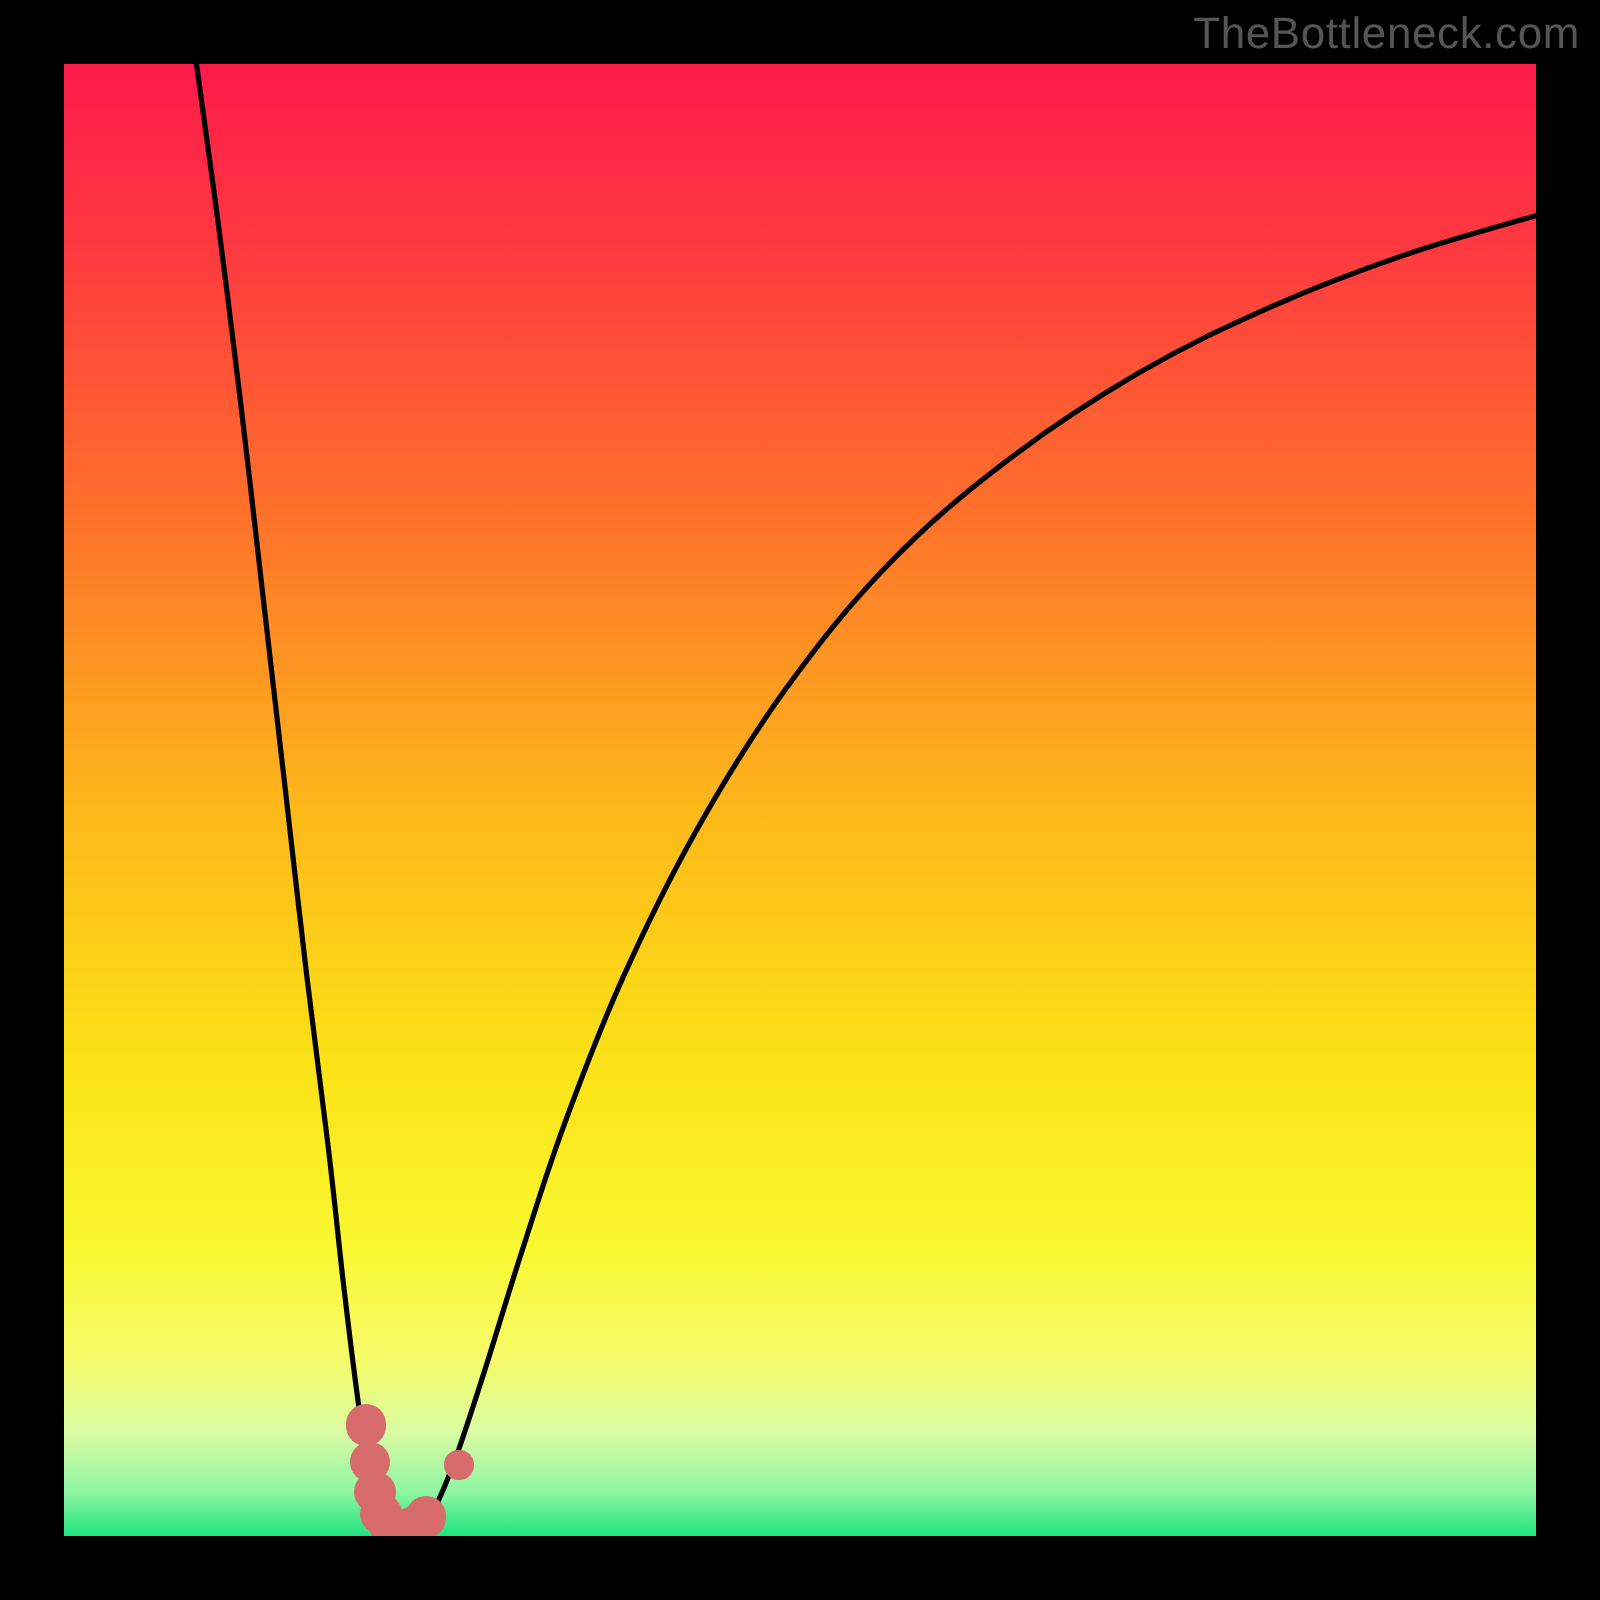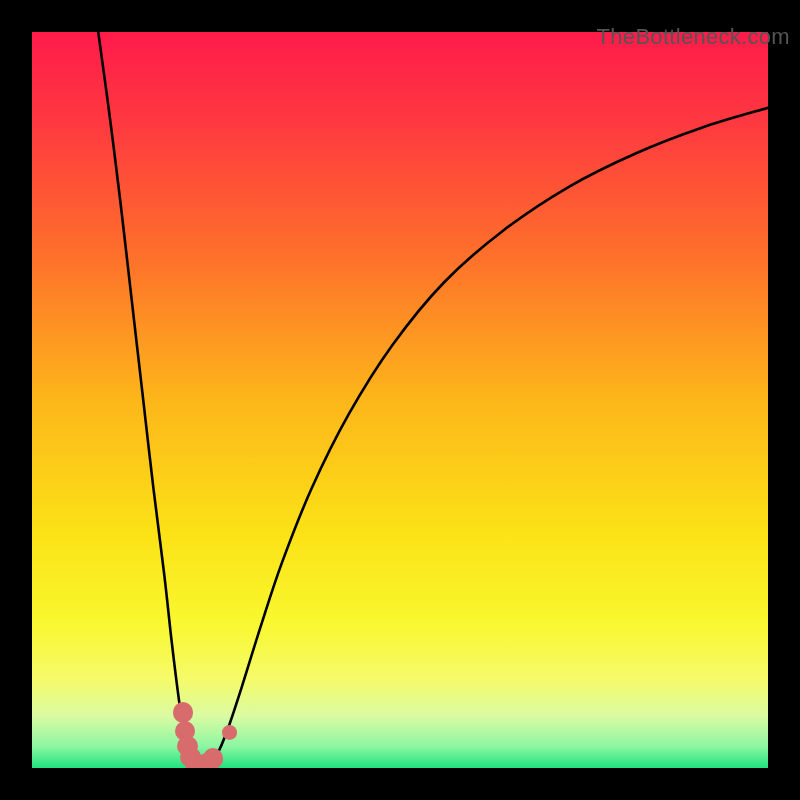--- a/index.html
+++ b/index.html
@@ -44,21 +44,20 @@
   }
   .watermark {
     position: absolute;
     top: 4px;
     right: 10px;
     color: #555;
     font-size: 22px;
     font-weight: 500;
     letter-spacing: 0.3px;
     user-select: none;
-    margin-top: 20px;
   }
 </style>
 </head>
 <body>
 
 <div class="frame">
 
   <div class="plot">
 
     <svg class="gradient" viewBox="0 0 100 100" preserveAspectRatio="none">

